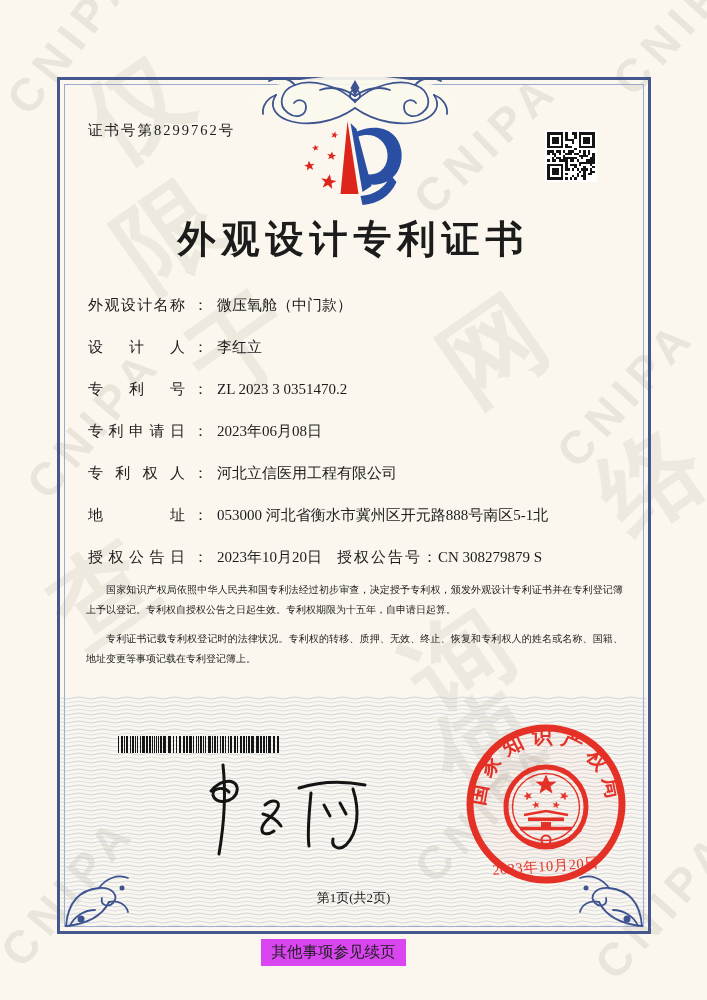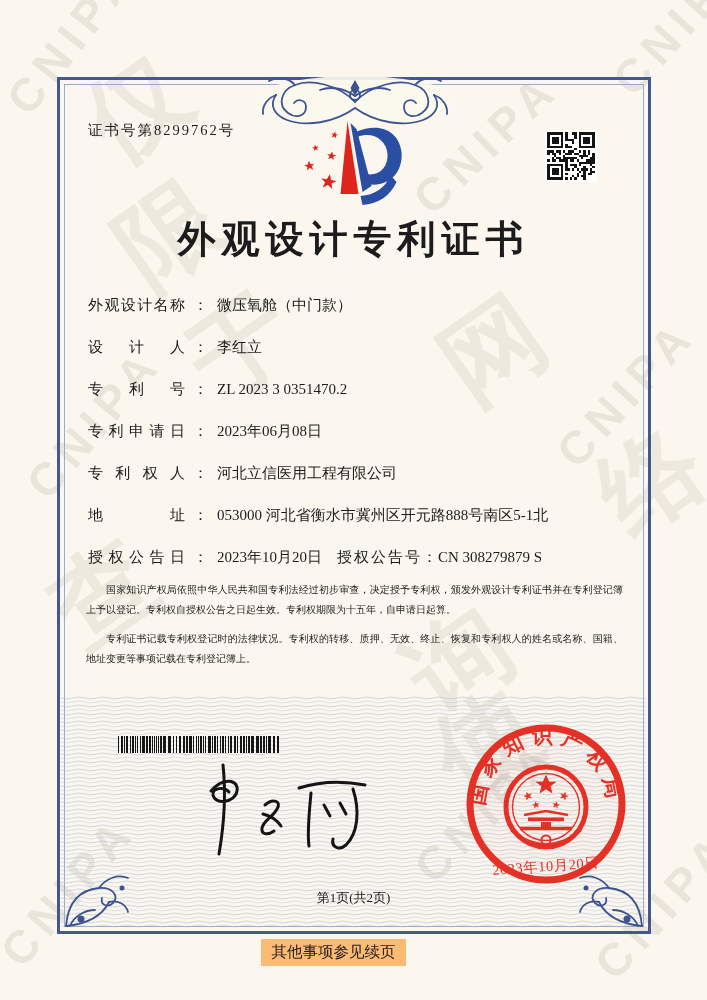--- a/index.html
+++ b/index.html
@@ -45,21 +45,21 @@
   .paras { position:absolute; left:86px; top:580px; width:537px; font-size:10px;
     line-height:20px; text-align:justify; }
   .paras p { margin:0 0 9px 0; text-indent:2em; }
   #barcode { position:absolute; left:118px; top:736px; width:163px; height:17px; }
   .signer { position:absolute; left:96px; top:792px; font-family:"Liberation Sans",sans-serif;
     font-size:16px; line-height:30px; }
   #signature { position:absolute; left:193px; top:753px; width:188px; height:106px; }
   #seal { position:absolute; left:461px; top:719px; width:170px; height:170px; opacity:0.93; }
   .page-note { position:absolute; left:0; top:889px; width:100%; text-align:center; font-size:13px; z-index:4; }
   .cont-note { position:absolute; left:261px; top:939px; width:145px; text-align:center;
-    background:#fdba74; font-size:15.5px; padding:3px 0; z-index:4; }
+    background:#d946ef; font-size:15.5px; padding:3px 0; z-index:4; }
 </style>
 </head>
 <body>
 
 <div class="page">
 
   <div id="watermarks">
       <span class="wm-cnipa" style="left: -18px; top: 10px; transform: rotate(-52deg);">CNIPA</span>
       <span class="wm-cnipa" style="left: 592px; top: -6px; transform: rotate(-48deg);">CNIPA</span>
       <span class="wm-cnipa" style="left: 396px; top: 116px; transform: rotate(-44deg);">CNIPA</span>

